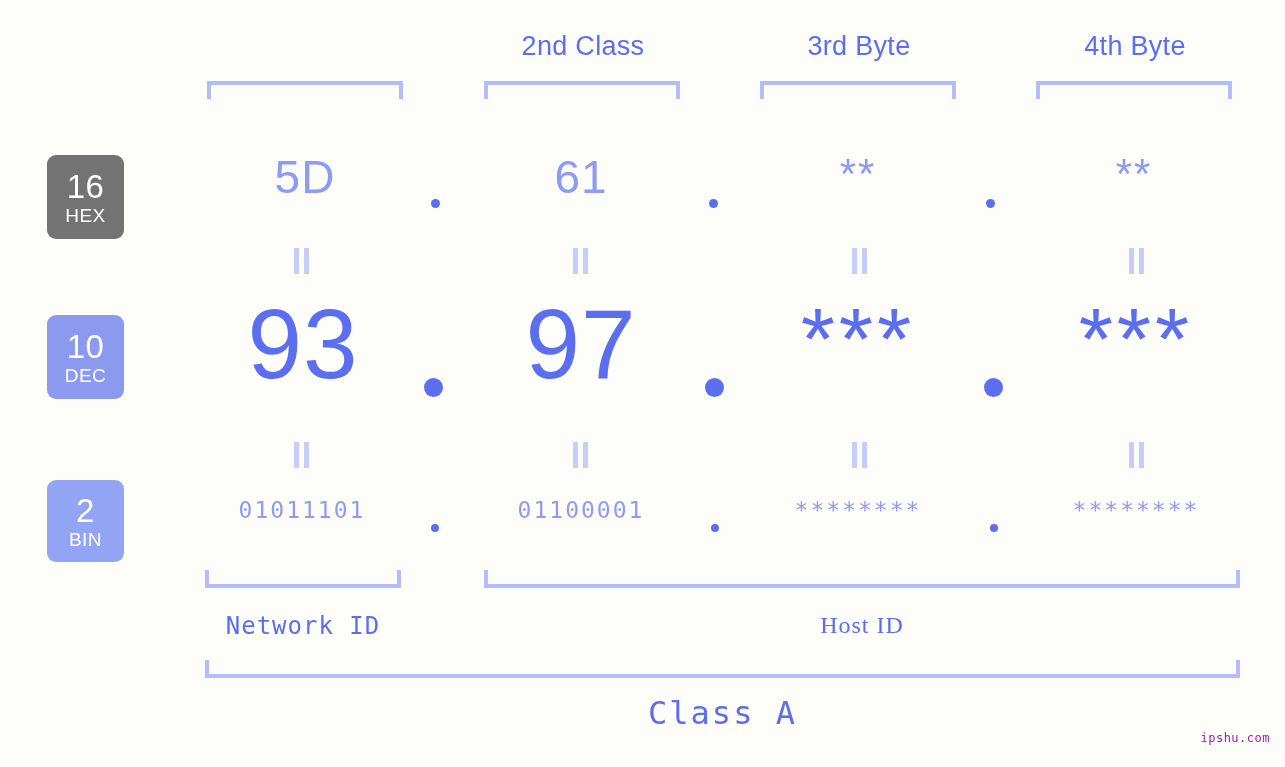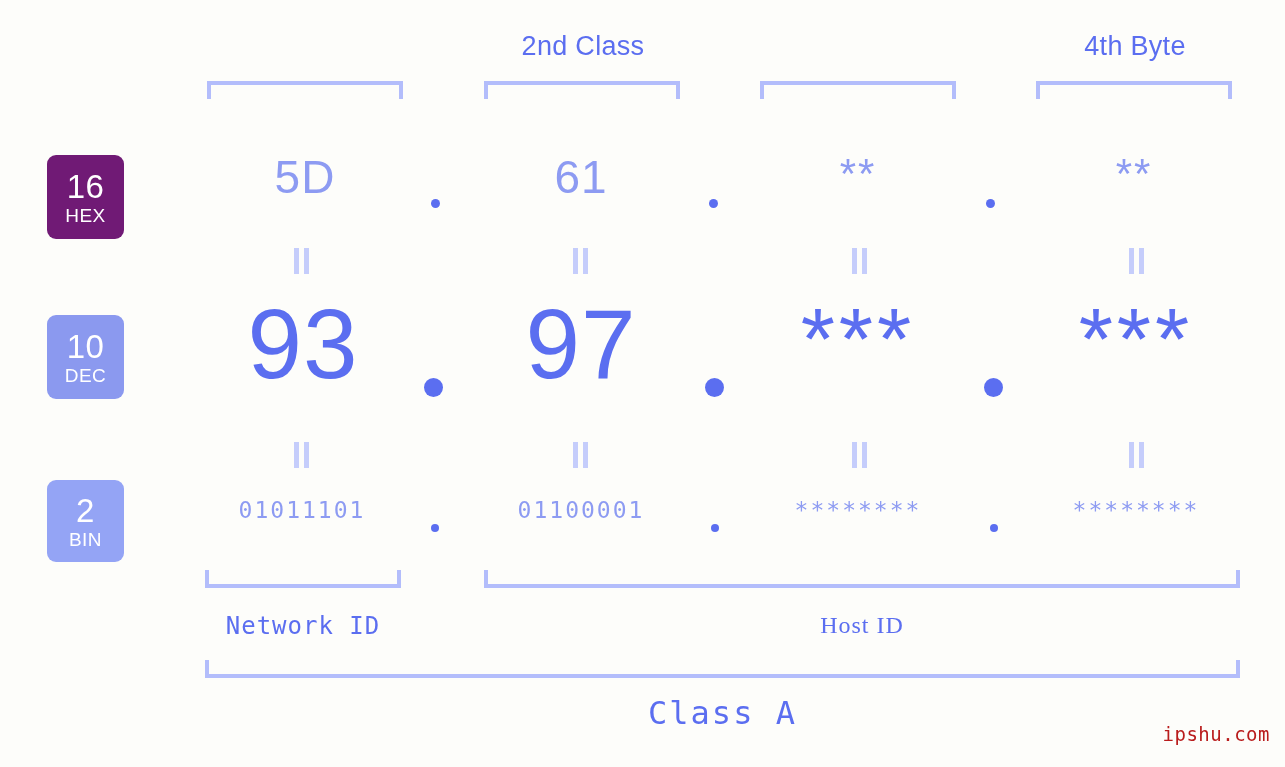--- a/index.html
+++ b/index.html
@@ -70,21 +70,21 @@
     font-size: 33px;
     font-weight: 400;
     letter-spacing: 0.5px;
   }
   .badge .nm {
     font-size: 19px;
     font-weight: 400;
     margin-top: 3px;
     letter-spacing: 0.5px;
   }
-  #badge-hex { top: 155px; height: 84px; background: #701a75; }
+  #badge-hex { top: 155px; height: 84px; background: #737373; }
   #badge-dec { top: 315px; height: 84px; background: #8b99ef; }
   #badge-bin { top: 480px; height: 82px; background: #94a4f5; }
 
   
   .col {
     position: absolute;
     width: 240px;
     text-align: center;
     white-space: nowrap;
   }
@@ -167,31 +167,32 @@
     text-align: center;
     white-space: nowrap;
     letter-spacing: 2px;
   }
 
   .watermark {
     position: absolute;
     right: 15px;
     bottom: 22px;
     font-family: "DejaVu Sans Mono", monospace;
-    font-size: 19px;
-    color: #b91c1c;
+    font-size: 12px;
+    color: #a21caf;
     letter-spacing: 0.5px;
   }
 </style>
 </head>
 <body>
 
 <div id="stage">
 
   <div class="byte-label" style="left:463px;">2nd Class</div>
+  <div class="byte-label" style="left:739px;">3rd Byte</div>
   <div class="byte-label" style="left:1015px;">4th Byte</div>
 
   <div class="bracket-top" style="left:207px; width:196px; top:81px;"></div>
   <div class="bracket-top" style="left:484px; width:196px; top:81px;"></div>
   <div class="bracket-top" style="left:760px; width:196px; top:81px;"></div>
   <div class="bracket-top" style="left:1036px; width:196px; top:81px;"></div>
 
   <div class="badge" id="badge-hex">
     <span class="num">16</span>
     <span class="nm">HEX</span>

